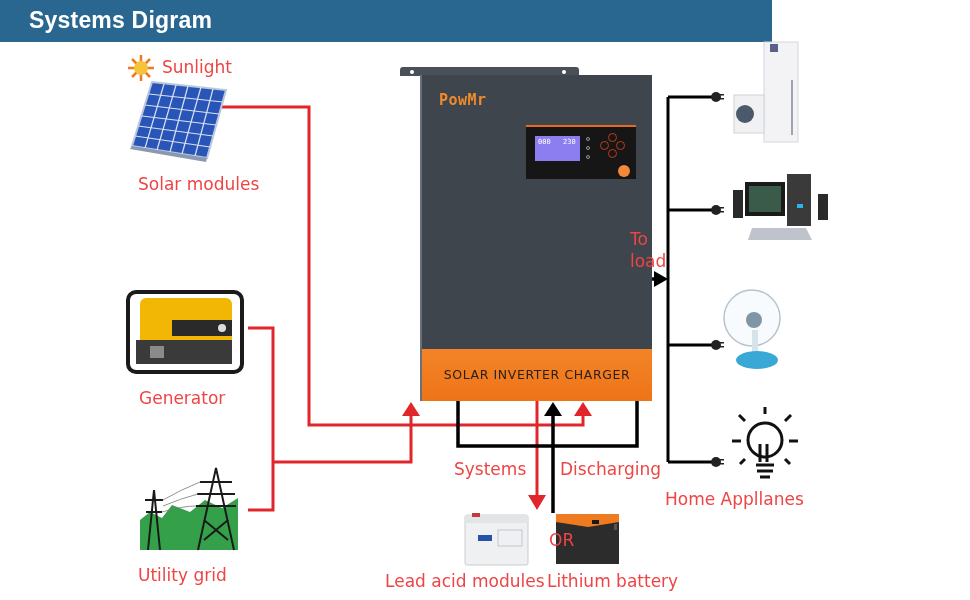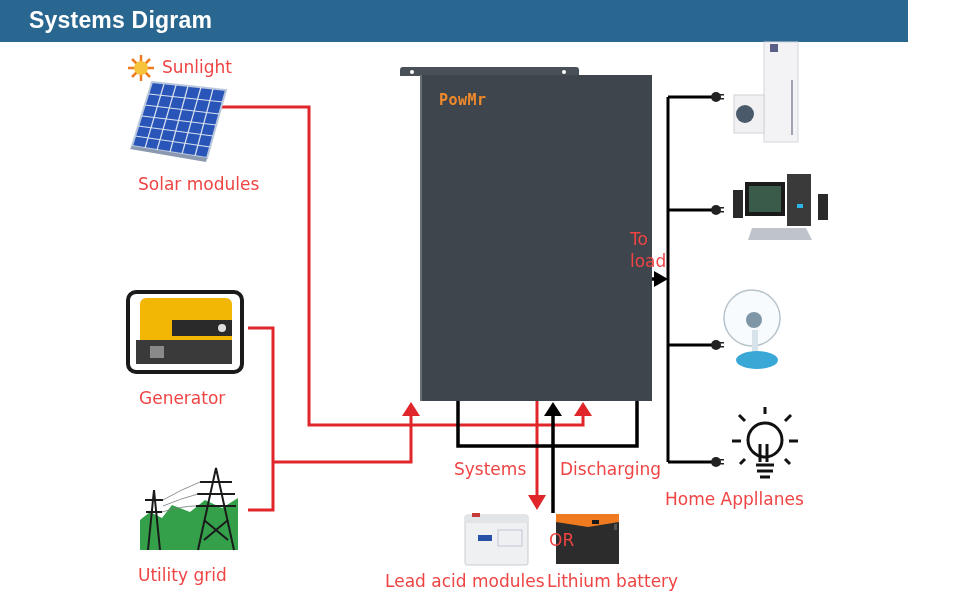--- a/index.html
+++ b/index.html
@@ -1,19 +1,19 @@
 <!DOCTYPE html>
 <html><head>
 <meta charset="utf-8">
 <style>
   * { box-sizing: border-box; margin: 0; padding: 0; }
   html, body { width: 970px; height: 600px; overflow: hidden; background: #ffffff; }
   body { position: relative; font-family: "Liberation Sans", "DejaVu Sans", sans-serif; color: #1a1a1a; }
 
-  .header { position: absolute; left: 0; top: 0; width: 908px; height: 42px; background: #2a6790; }
+  .header { position: absolute; left: 0; top: 0; width: 772px; height: 42px; background: #2a6790; }
   .header-title { position: absolute; left: 29px; top: 7px; font-size: 23px; font-weight: bold; color: #ffffff; letter-spacing: 0.2px; }
 
   .label { position: absolute; font-size: 17px; color: #ef4444; white-space: nowrap; font-family: "DejaVu Sans", sans-serif; }
 
   svg.wires { position: absolute; left: 0; top: 0; }
 
   
   .inverter { position: absolute; left: 372px; top: 75px; width: 232px; height: 326px; background: #3f454c; border-left: 2px solid #6a7078; margin-left: 48px; }
   .inverter-bracket { position: absolute; left: 400px; top: 67px; width: 179px; height: 9px; background: #4a5058; border-radius: 3px 3px 0 0; }
   .bracket-hole { position: absolute; top: 3px; width: 4px; height: 4px; border-radius: 50%; background: #ffffff; }
@@ -196,20 +196,37 @@
       <line x1="785" y1="459" x2="790" y2="464"></line>
   </g>
 </svg>
 
 <div class="inverter-bracket">
   <div class="bracket-hole" style="left:10px;"></div>
   <div class="bracket-hole" style="left:162px;"></div>
 </div>
 <div class="inverter">
   <div class="brand">PowMr</div>
+  <div class="panel">
+    <div class="lcd">
+      <span style="left:3px;top:2px;">000</span>
+      <span style="left:28px;top:2px;">230</span>
+    </div>
+    <div class="led" style="left:60px;top:10px;"></div>
+    <div class="led" style="left:60px;top:19px;"></div>
+    <div class="led" style="left:60px;top:28px;"></div>
+    <div class="key" style="left:82px;top:6px;"></div>
+    <div class="key" style="left:74px;top:14px;"></div>
+    <div class="key" style="left:90px;top:14px;"></div>
+    <div class="key" style="left:82px;top:22px;"></div>
+    <div class="power-btn"></div>
+  </div>
+  <div class="orange-band">
+    <div class="band-text">SOLAR INVERTER CHARGER</div>
+  </div>
 </div>
 
 <div class="label" style="left:162px;top:57px;">Sunlight</div>
 <div class="label" style="left:138px;top:174px;">Solar modules</div>
 <div class="label" style="left:139px;top:388px;">Generator</div>
 <div class="label" style="left:138px;top:565px;">Utility grid</div>
 
 <div class="label" style="left:454px;top:459px;">Systems</div>
 <div class="label" style="left:560px;top:459px;">Discharging</div>
 <div class="label" style="left:529px;top:530px;padding-left:20px;">OR</div>

